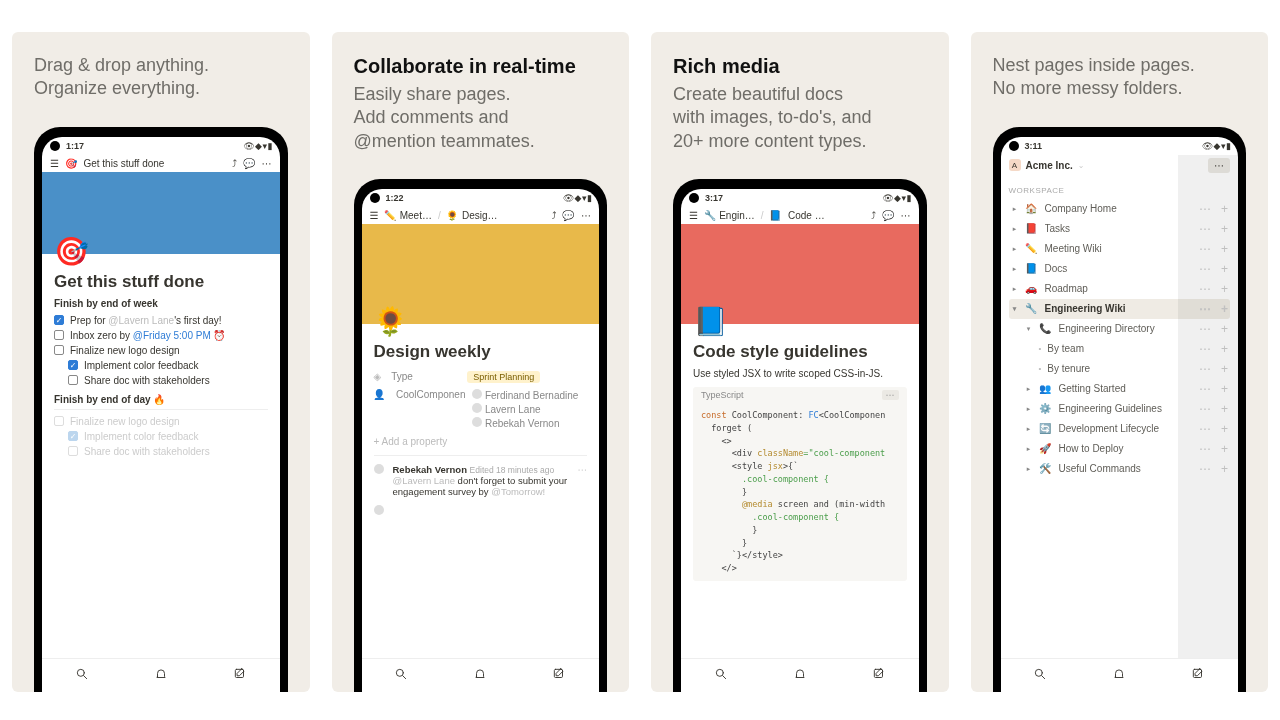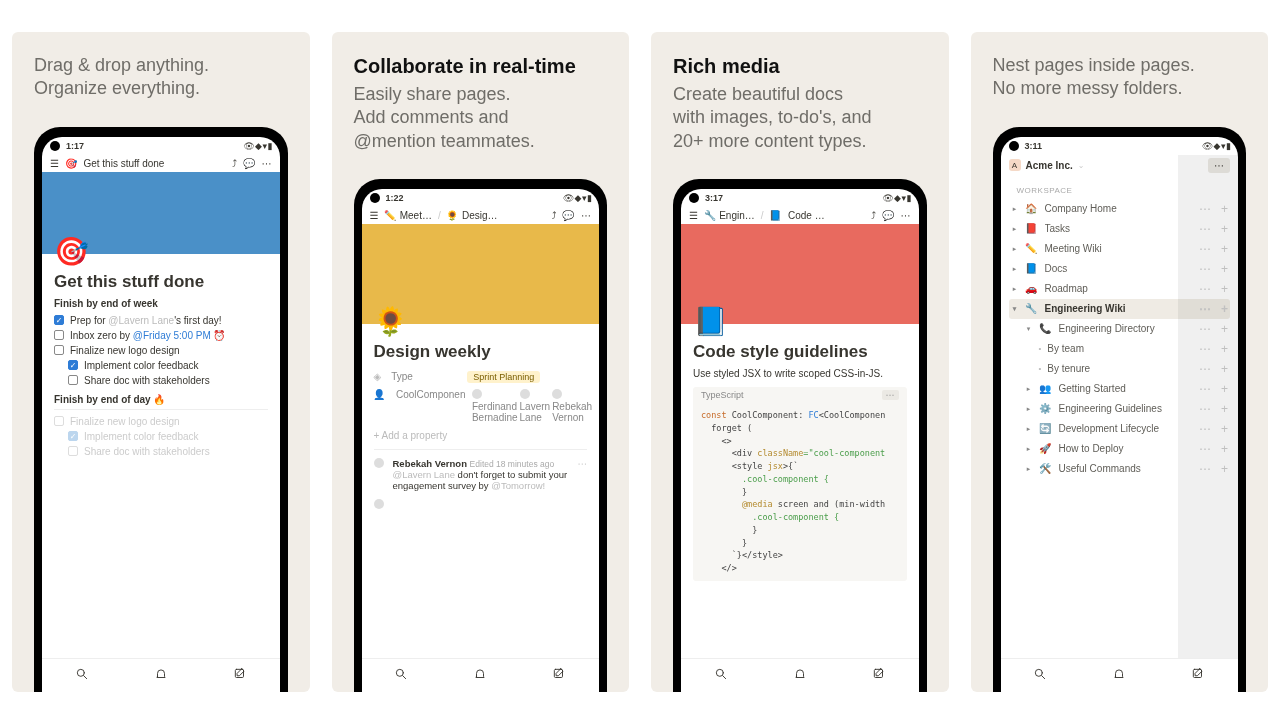--- a/index.html
+++ b/index.html
@@ -101,21 +101,21 @@
   .add-prop { color:#bbb; font-size:10px; padding:4px 0; }
   .comment { display:flex; gap:6px; font-size:9.5px; padding:4px 0; }
   .comment .body { flex:1; }
   .comment .name { font-weight:600; }
   .comment .meta { color:#aaa; font-size:8.5px; }
   .code-head { display:flex;justify-content:space-between;align-items:center; background:#f7f6f3; padding:3px 8px; font-size:9px; color:#888; border-radius:3px 3px 0 0;}
   .code-body { background:#f7f6f3; padding:6px 8px; font-family: ui-monospace, Menlo, Consolas, monospace; font-size:8.5px; line-height:1.5; color:#444; white-space:pre; border-radius:0 0 3px 3px;}
   .kw-const{color:#c76b29;} .kw-type{color:#2e7cd6;} .kw-tag{color:#4b9e4b;} .kw-attr{color:#b48b2f;} .kw-media{color:#b48b2f;}
   .sidebar { padding: 6px 8px; font-size: 10px; flex:1; overflow:hidden;}
   .ws-badge { width:12px;height:12px;background:#f5d9c7;border-radius:3px;display:inline-flex;align-items:center;justify-content:center;font-size:8px;}
-  .ws-section { font-size:8px; color:#aaa; letter-spacing:0.5px; margin:4px 8px;}
+  .ws-section { font-size:8px; color:#aaa; letter-spacing:0.5px; margin:4px 0;}
   .nav-item { display:flex; align-items:center; gap:6px; padding:3px 2px; border-radius:3px; color:#5f5d57;}
   .nav-item.selected { background:#efebe4; font-weight:600; color:#37352f;}
   .nav-item .tri { font-size:7px; color:#888; width:8px; text-align:center;}
   .nav-item .ico { width:14px; text-align:center; font-size:10px;}
   .nav-item .lab { flex:1; font-size:10px; white-space:nowrap; overflow:hidden; text-overflow:ellipsis;}
   .nav-item .dots { color:#ccc; font-size:12px;}
   .nav-item .plus { color:#ccc; font-size:12px; margin-left:4px;}
   .indent1 { margin-left:14px; }
   .indent2 { margin-left:28px; }
   .bullet { font-size:8px; color:#bbb; }
@@ -247,21 +247,21 @@
           <div class="emoji-lg" style="margin-top:-26px">🌻</div>
           <div class="page-title">Design weekly</div>
           <div class="prop-row">
             <span style="color:#bbb">◈</span>
             <span class="prop-label">Type</span>
             <span class="tag">Sprint Planning</span>
           </div>
           <div class="prop-row">
             <span style="color:#bbb">👤</span>
             <span class="prop-label">CoolComponen</span>
-            <span style="display:flex;flex-direction:row;gap:2px;">
+            <span style="display:flex;flex-direction:column;gap:2px;">
               <span><span class="avatar"></span><span>Ferdinand Bernadine</span></span>
               <span><span class="avatar"></span><span>Lavern Lane</span></span>
               <span><span class="avatar"></span><span>Rebekah Vernon</span></span>
             </span>
           </div>
           <div class="add-prop">+  Add a property</div>
           <div class="hr"></div>
           <div class="comment">
             <span class="avatar"></span>
             <div class="body">

